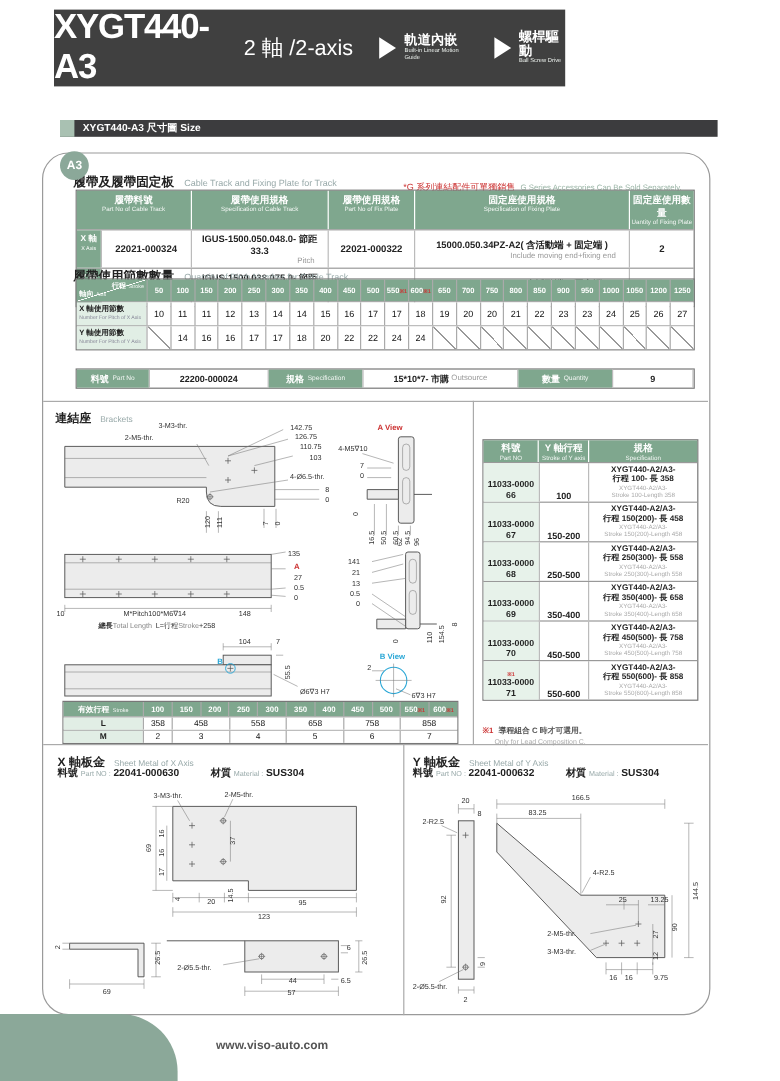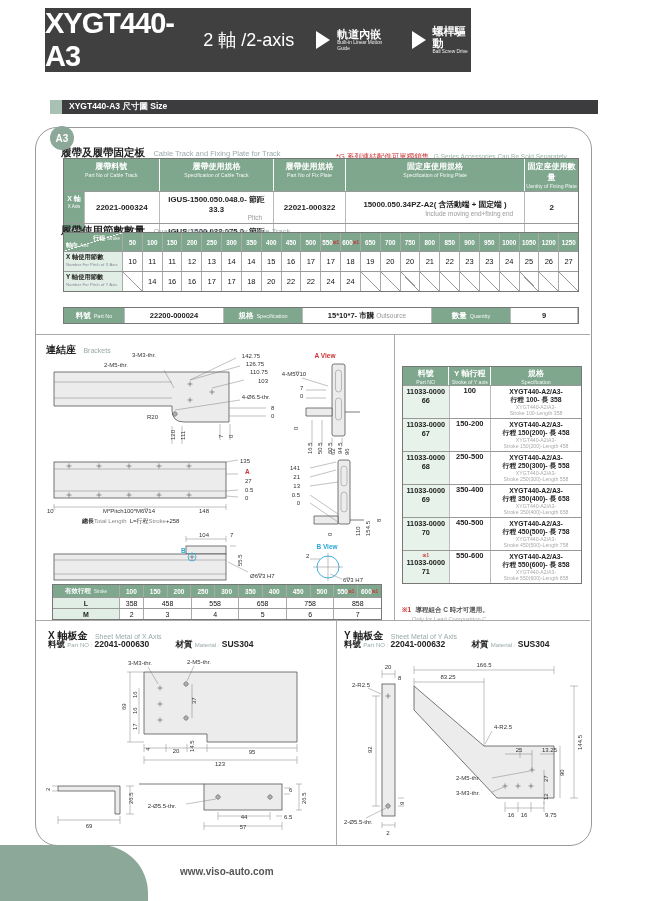--- a/index.html
+++ b/index.html
@@ -80,21 +80,21 @@
 .panel-title-zh{font-size:10px;font-weight:bold;color:#222}
 .panel-title-en{font-size:7px;color:#9aa;margin-left:3px}
 
 .bp{left:366px;top:238px;width:180px;border:1px solid #777}
 .bphead{display:flex;background:#7FA78E;color:#fff;text-align:center;height:18px}
 .bphc{border-left:1px solid #fff;display:flex;flex-direction:column;justify-content:center}
 .bphc:nth-child(1){width:46px;border-left:none}
 .bphc:nth-child(2){width:42px}
 .bphc:nth-child(3){width:92px}
 .brow{display:flex;border-top:1px solid #999}
-.bcell{display:flex;flex-direction:column;justify-content:flex-start;text-align:center}
+.bcell{display:flex;flex-direction:column;justify-content:flex-end;text-align:center}
 .bpart{width:46px;background:#E7F2EA;font-size:7.3px;font-weight:bold;color:#222;word-break:break-all;padding:1px 2px}
 .bstroke{width:42px;border-left:1px solid #bbb;font-size:7.5px;color:#222;font-weight:bold}
 .bspec{width:92px;border-left:1px solid #bbb;padding:2px 0}
 .szh{font-size:6.8px;font-weight:bold;color:#222;line-height:8px}
 .sen{font-size:5.2px;color:#aaa;line-height:6px}
 .bpfoot{left:366px;top:470px;width:182px}
 .fn-red{color:#c33;font-size:6.5px;font-weight:bold}
 .fn-zh{color:#555;font-size:6.5px;font-weight:bold}
 .fn-en{color:#aaa;font-size:5.8px;margin-left:10px}
 

